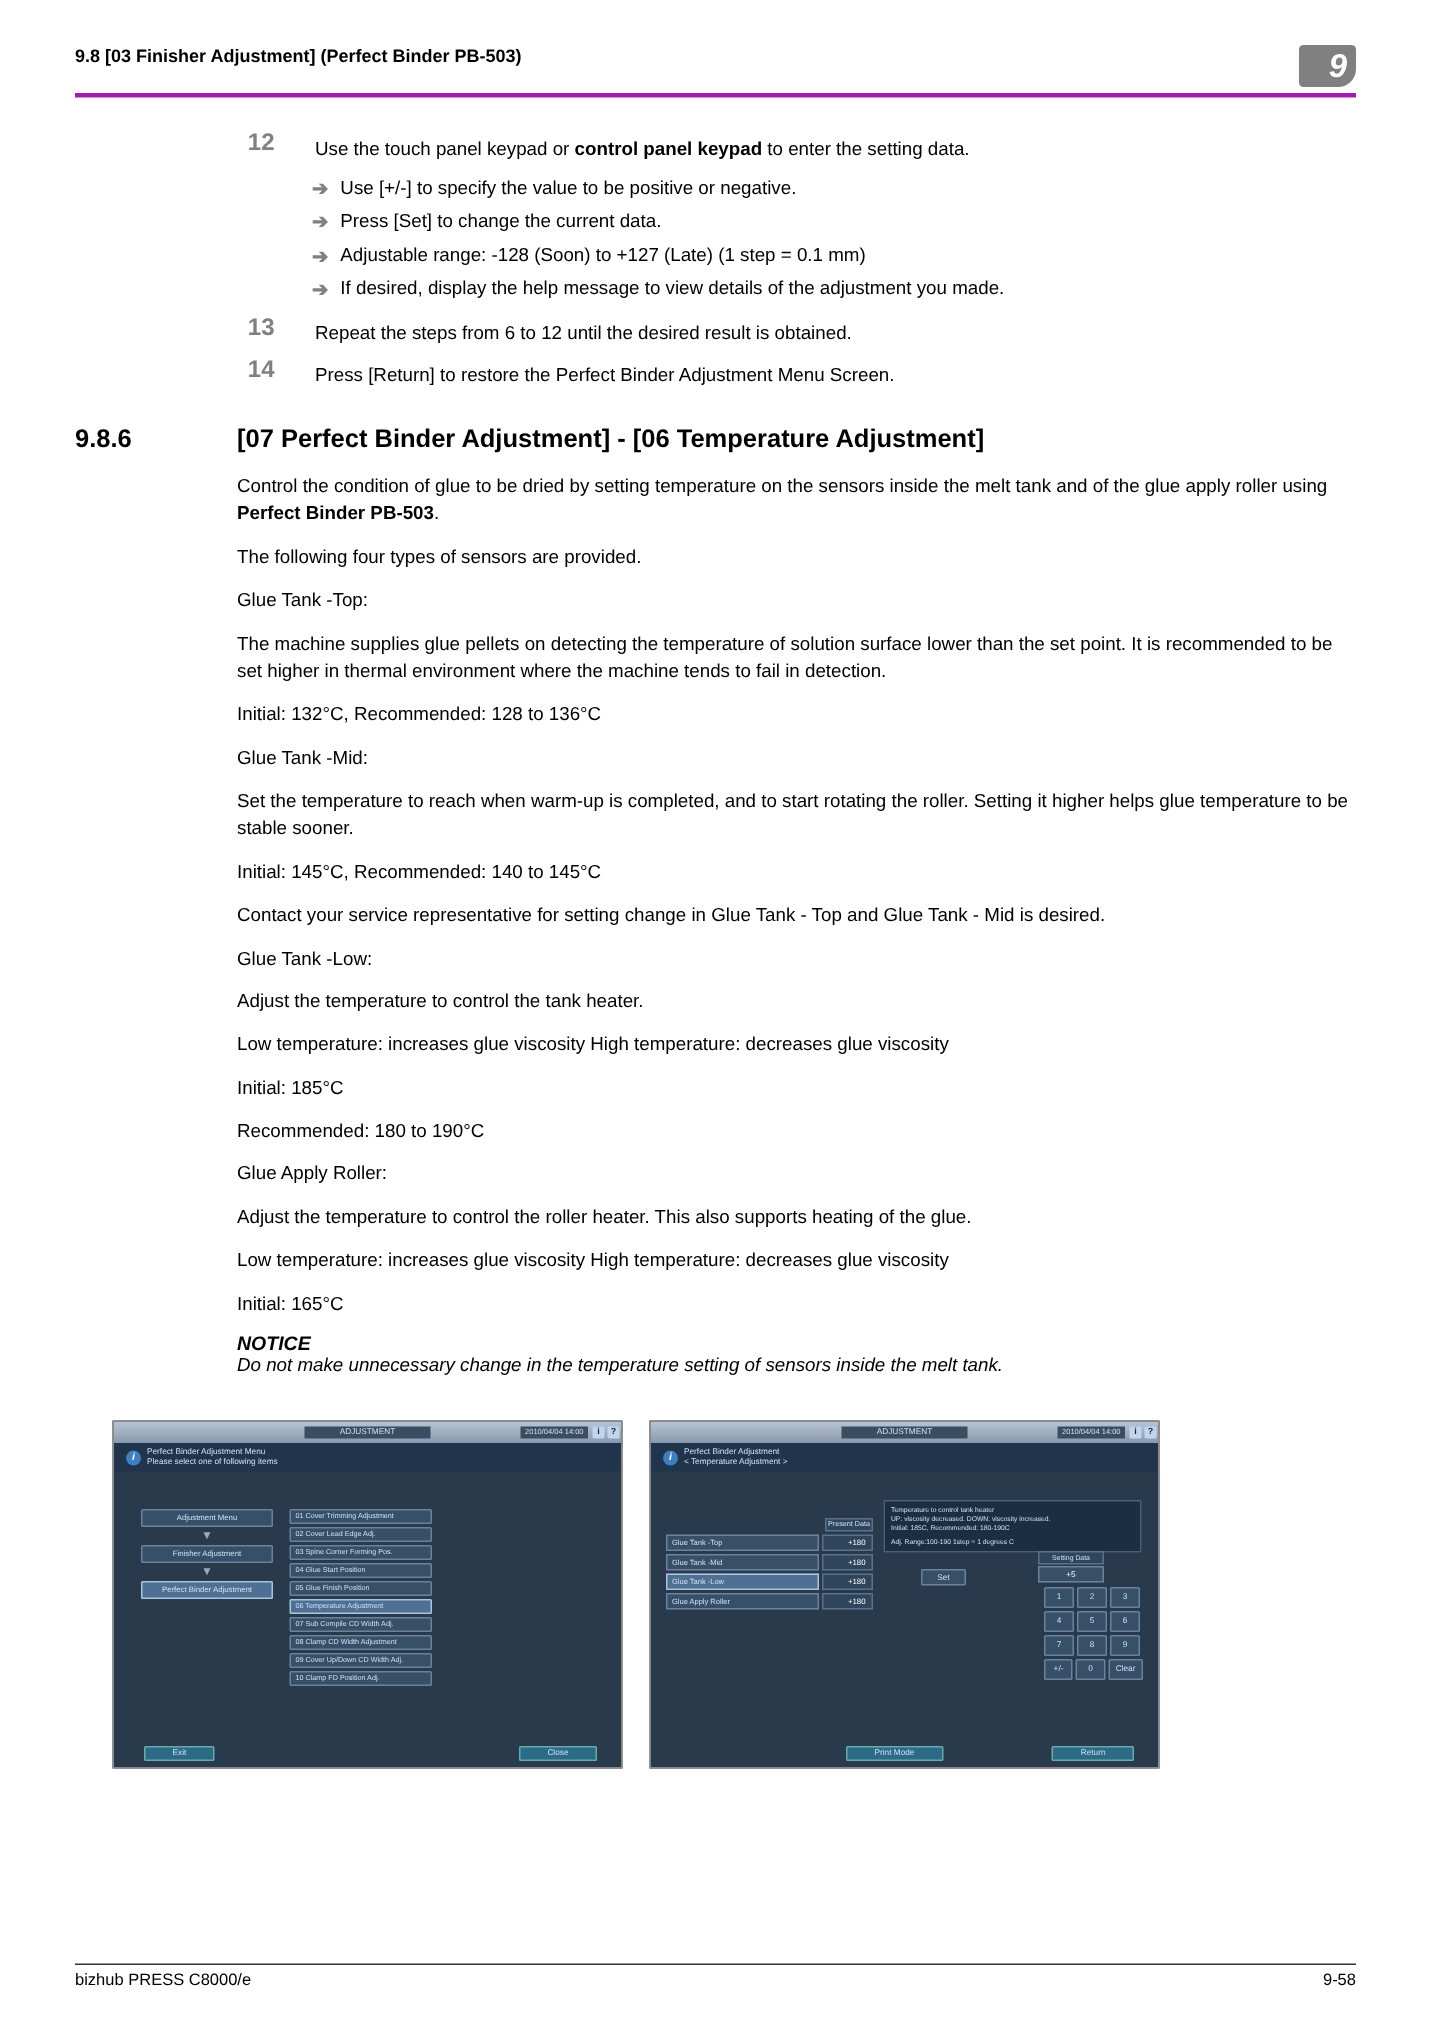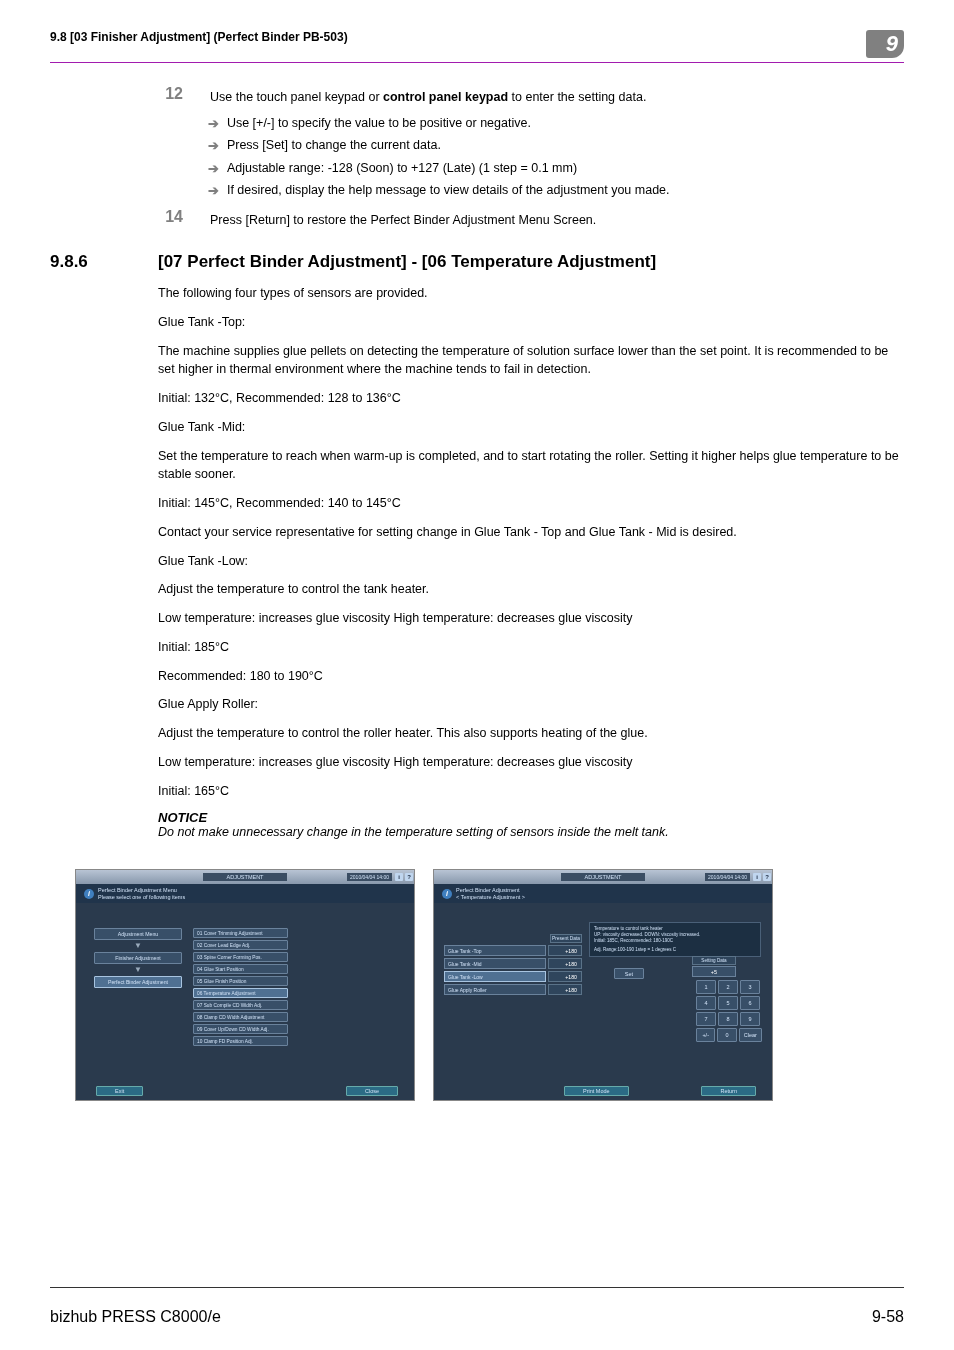--- a/index.html
+++ b/index.html
@@ -9,21 +9,21 @@
     color: #000;
     width: 954px;
     height: 1350px;
     position: relative;
     padding: 30px 50px 0 50px;
   }
   .header-line {
     display: flex;
     justify-content: space-between;
     align-items: flex-start;
-    border-bottom: 1px solid #a21caf;
+    border-bottom: 3px solid #a21caf;
     padding-bottom: 4px;
     margin-bottom: 22px;
   }
   .header-left {
     font-size: 12px;
     font-weight: bold;
   }
   .chap-badge {
     background: #808080;
     color: #fff;
@@ -145,22 +145,22 @@
   }
   .keypad { position:absolute; right:10px; top:70px; width:66px; }
   .keypad .krow { display:flex; gap:2px; margin-bottom:2px; }
   .keypad .k {
     width:20px; height:14px; background:#384f68; border:1px solid #6a829c;
     color:#cfe0f5; font-size:5.5px; display:flex;align-items:center;justify-content:center;border-radius:1px;
   }
   .keypad .k.wide { width:24px; }
   .footer {
     position: absolute; bottom: 24px; left: 50px; right: 50px;
-    border-top: 1px solid #333; padding-top: 20px;
-    display: flex; justify-content: space-between; font-size: 16px;
+    border-top: 1px solid #333; padding-top: 4px;
+    display: flex; justify-content: space-between; font-size: 11px;
   }
 </style>
 </head>
 <body>
 
 <div class="header-line">
   <div class="header-left">9.8    [03 Finisher Adjustment] (Perfect Binder PB-503)</div>
   <div class="chap-badge">9</div>
 </div>
 
@@ -183,31 +183,36 @@
     <div class="sub-item">
         <span class="sub-arrow">➔</span>
         <span>Adjustable range: -128 (Soon) to +127 (Late) (1 step = 0.1 mm)</span>
       </div>
     <div class="sub-item">
         <span class="sub-arrow">➔</span>
         <span>If desired, display the help message to view details of the adjustment you made.</span>
       </div>
   </div>
   <div class="step-row">
+    <div class="step-num">13</div>
+    <div class="step-text">Repeat the steps from 6 to 12 until the desired result is obtained.</div>
+  </div>
+  <div class="step-row">
     <div class="step-num">14</div>
     <div class="step-text">Press [Return] to restore the Perfect Binder Adjustment Menu Screen.</div>
   </div>
 </div>
 
 <div class="sec-head">
   <div class="sec-num">9.8.6</div>
   <div class="sec-title">[07 Perfect Binder Adjustment] - [06 Temperature Adjustment]</div>
 </div>
 
 <div class="content-block">
+  <p class="para"><span>Control the condition of glue to be dried by setting temperature on the sensors inside the melt tank and of the glue apply roller using </span><b>Perfect Binder PB-503</b><span>.</span></p>
   <p class="para">The following four types of sensors are provided.</p>
   <p class="para">Glue Tank -Top:</p>
   <p class="para">The machine supplies glue pellets on detecting the temperature of solution surface lower than the set point. It is recommended to be set higher in thermal environment where the machine tends to fail in detection.</p>
   <p class="para">Initial: 132°C, Recommended: 128 to 136°C</p>
   <p class="para">Glue Tank -Mid:</p>
   <p class="para">Set the temperature to reach when warm-up is completed, and to start rotating the roller. Setting it higher helps glue temperature to be stable sooner.</p>
   <p class="para">Initial: 145°C, Recommended: 140 to 145°C</p>
   <p class="para">Contact your service representative for setting change in Glue Tank - Top and Glue Tank - Mid is desired.</p>
   <p class="para">Glue Tank -Low:</p>
   <p class="para">Adjust the temperature to control the tank heater.</p>

